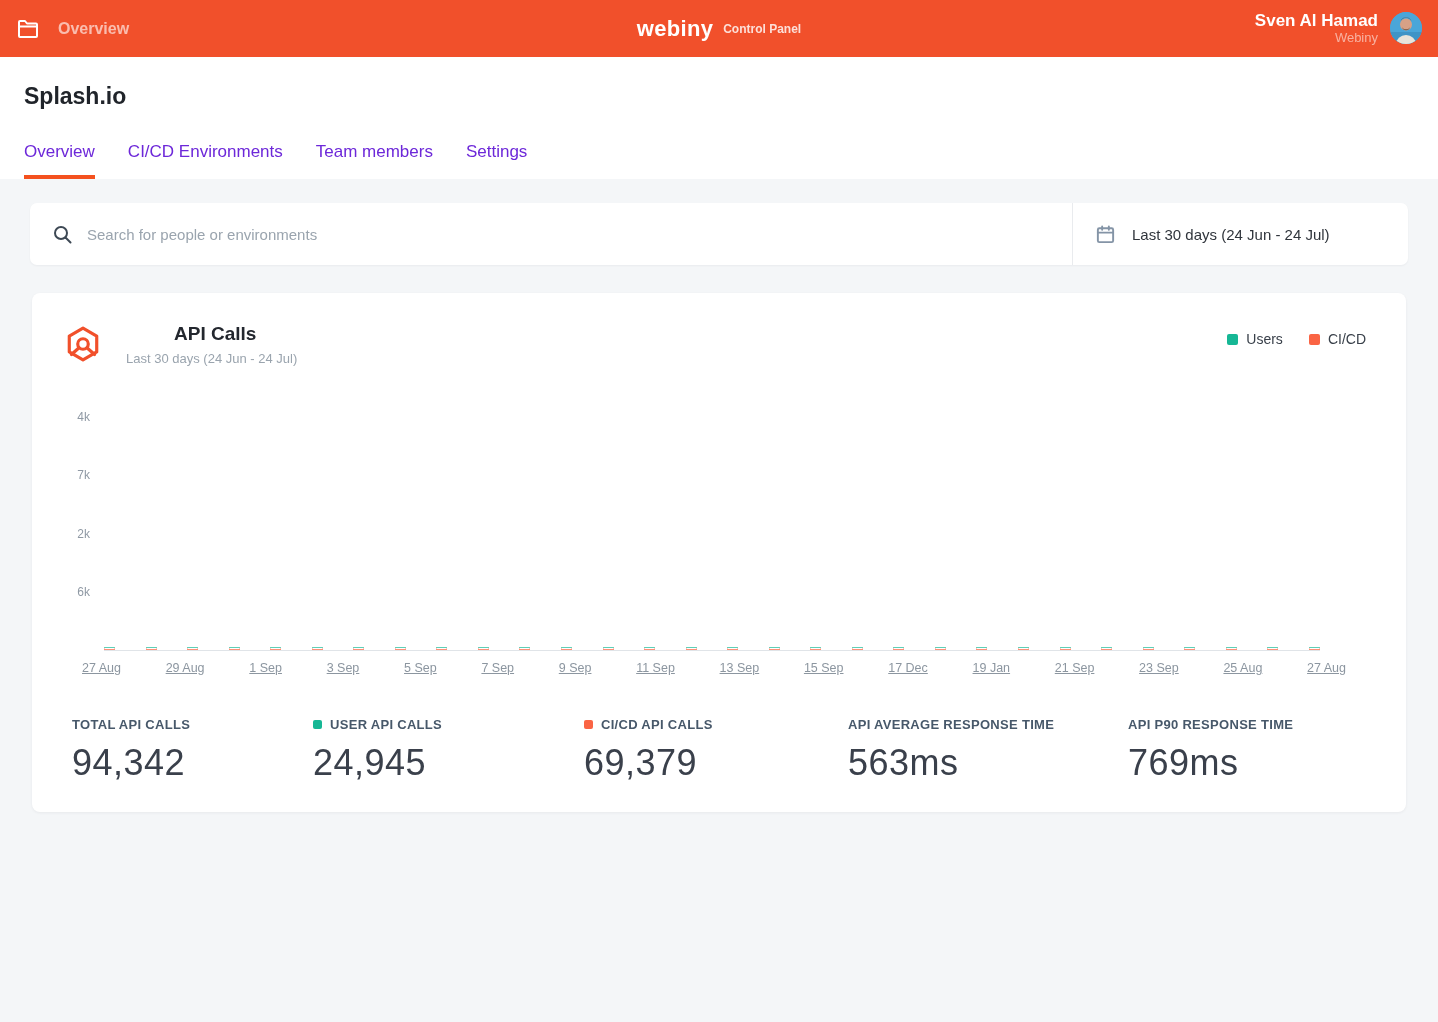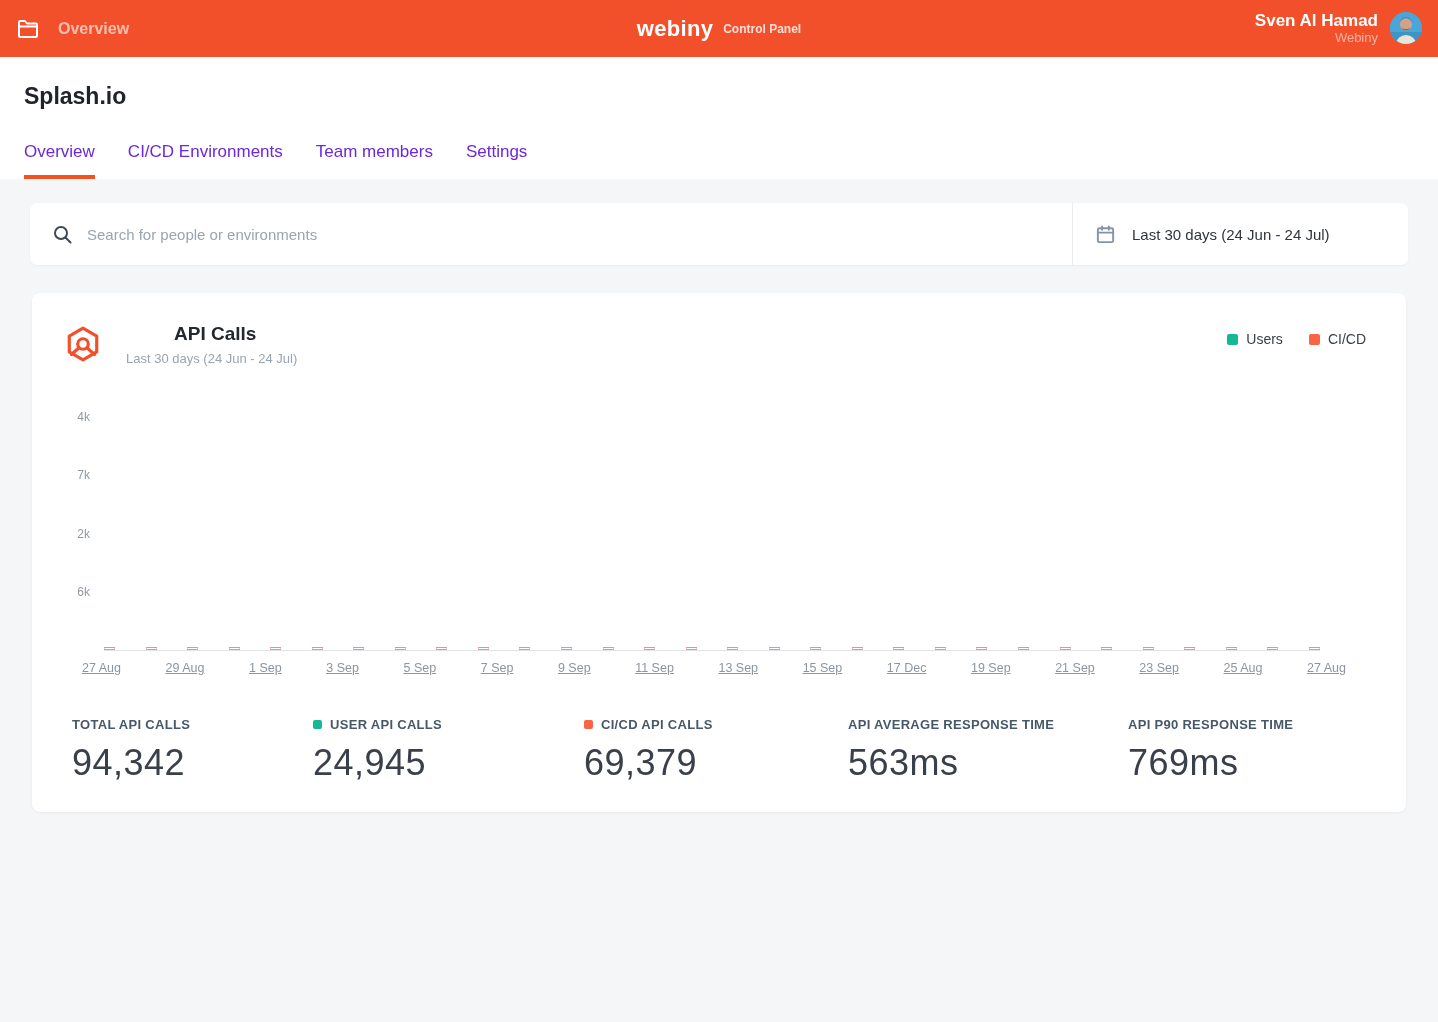--- a/index.html
+++ b/index.html
@@ -330,21 +330,21 @@
           <div class="xlabel">29 Aug</div>
           <div class="xlabel">1 Sep</div>
           <div class="xlabel">3 Sep</div>
           <div class="xlabel">5 Sep</div>
           <div class="xlabel">7 Sep</div>
           <div class="xlabel">9 Sep</div>
           <div class="xlabel">11 Sep</div>
           <div class="xlabel">13 Sep</div>
           <div class="xlabel">15 Sep</div>
           <div class="xlabel">17 Dec</div>
-          <div class="xlabel">19 Sep</div>
+          <div class="xlabel">19 Jan</div>
           <div class="xlabel">21 Sep</div>
           <div class="xlabel">23 Sep</div>
           <div class="xlabel">25 Aug</div>
           <div class="xlabel">27 Aug</div>
         </div>
     </div>
 
     <div class="stats">
         <div>
           <div class="stat-label-row">

